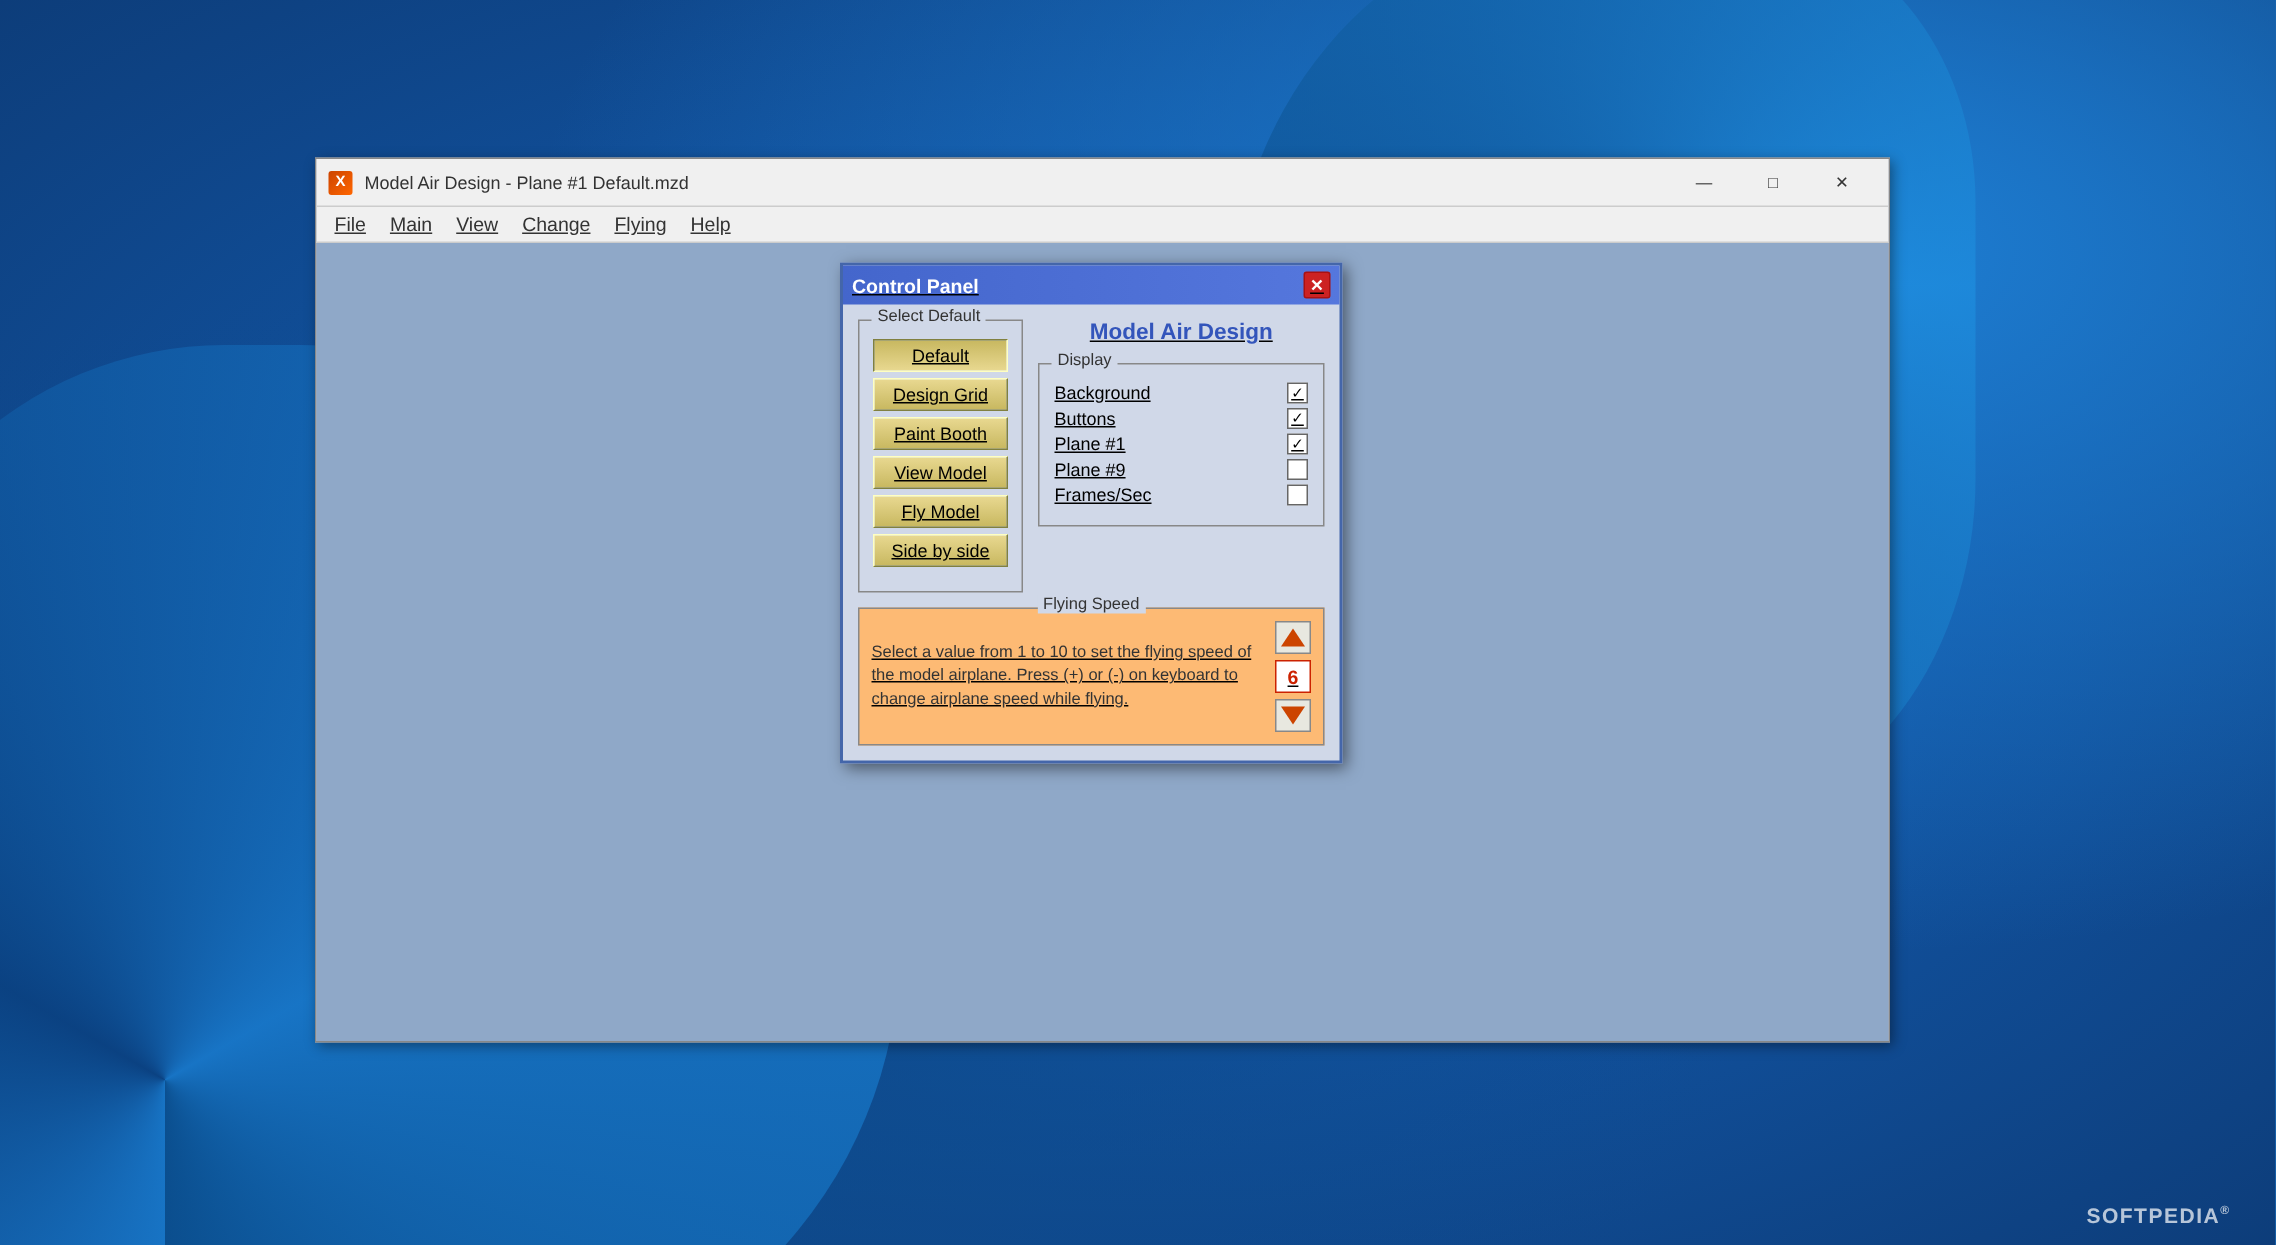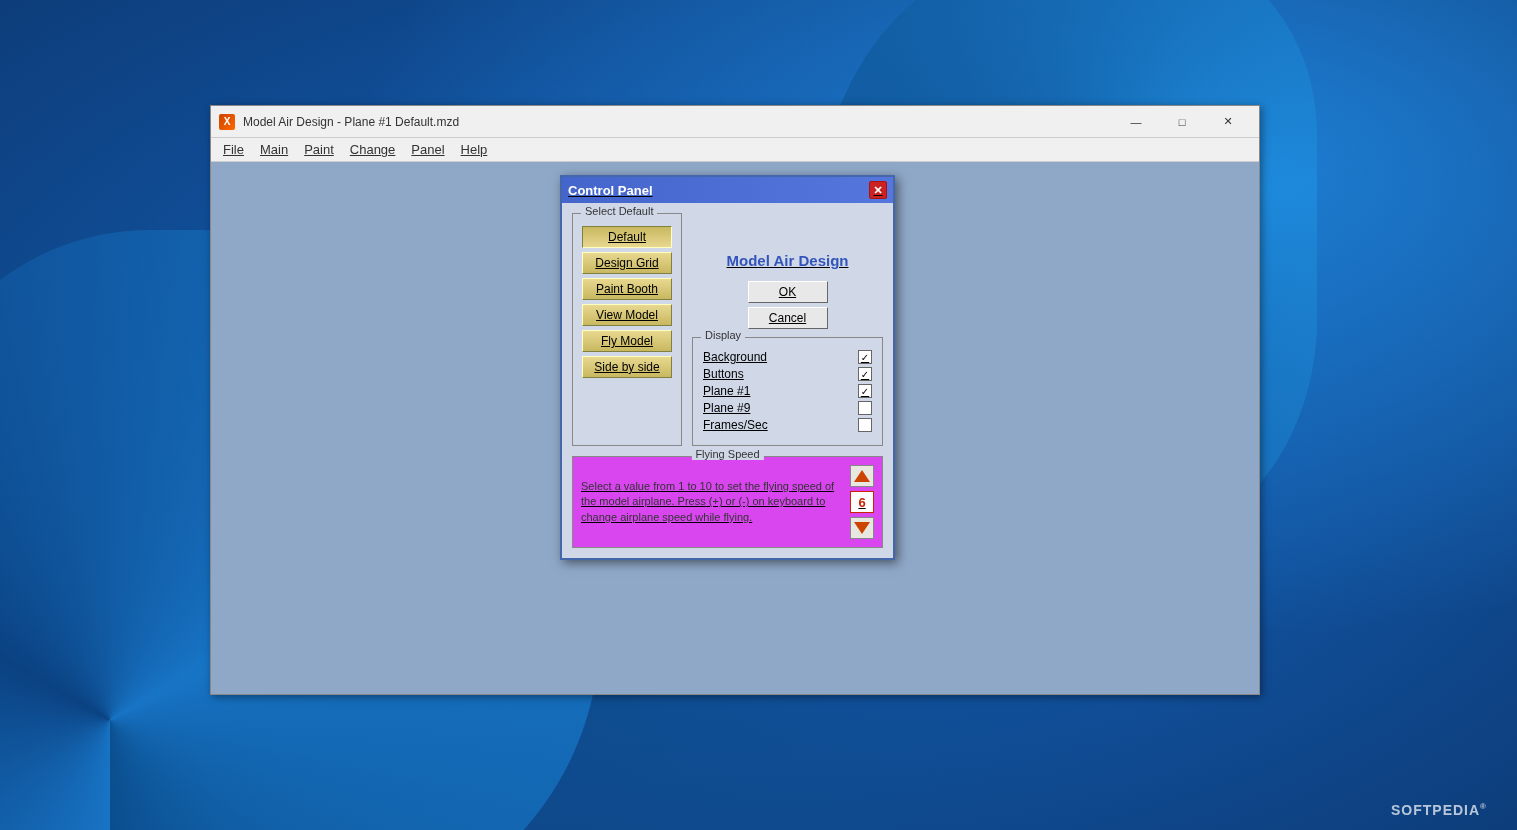--- a/index.html
+++ b/index.html
@@ -220,21 +220,20 @@
       border-bottom-color: #ffffc0;
       border-right-color: #ffffc0;
     }
 
     
     .right-panel {
       flex: 1;
       display: flex;
       flex-direction: column;
       gap: 8px;
-      margin-top: 39px;
     }
 
     .app-title {
       color: #3355bb;
       font-size: 15px;
       font-weight: bold;
       text-align: center;
       margin-bottom: 4px;
     }
 
@@ -307,21 +306,21 @@
 
     
     .flying-speed-section {
       padding: 0 10px 10px 10px;
     }
 
     .flying-speed-group {
       border: 1px solid #888;
       padding: 8px;
       position: relative;
-      background: #d946ef;
+      background: #fdba74;
     }
 
     .flying-speed-label {
       position: absolute;
       top: -9px;
       left: 50%;
       transform: translateX(-50%);
       background: #d0d8e8;
       padding: 0 4px;
       font-size: 11px;
@@ -423,23 +422,23 @@
     <div class="title-bar-controls">
       <button class="tb-btn">—</button>
       <button class="tb-btn">□</button>
       <button class="tb-btn close">✕</button>
     </div>
   </div>
 
   <div class="menu-bar">
     <span class="menu-item">File</span>
     <span class="menu-item">Main</span>
-    <span class="menu-item">Paint</span>
+    <span class="menu-item">View</span>
     <span class="menu-item">Change</span>
-    <span class="menu-item">Panel</span>
+    <span class="menu-item">Flying</span>
     <span class="menu-item">Help</span>
   </div>
 
   <div class="app-content"></div>
 </div>
 
 <div class="dialog-overlay">
   <div class="dialog-title-bar">
     <span>Control Panel</span>
     <div class="dialog-close-btn">✕</div>
@@ -453,24 +452,20 @@
       <button class="func-btn">Design Grid</button>
       <button class="func-btn">Paint Booth</button>
       <button class="func-btn">View Model</button>
       <button class="func-btn">Fly Model</button>
       <button class="func-btn">Side by side</button>
     </div>
 
     <div class="right-panel">
       <div class="app-title">Model Air Design</div>
 
-      <div class="ok-cancel-area">
-        <button class="std-btn">OK</button>
-        <button class="std-btn">Cancel</button>
-      </div>
 
       <div class="display-group">
         <span class="display-group-label">Display</span>
 
         <div class="display-row">
           <span>Background</span>
           <div class="display-checkbox checked">
             <span class="check-mark">✓</span>
           </div>
         </div>

